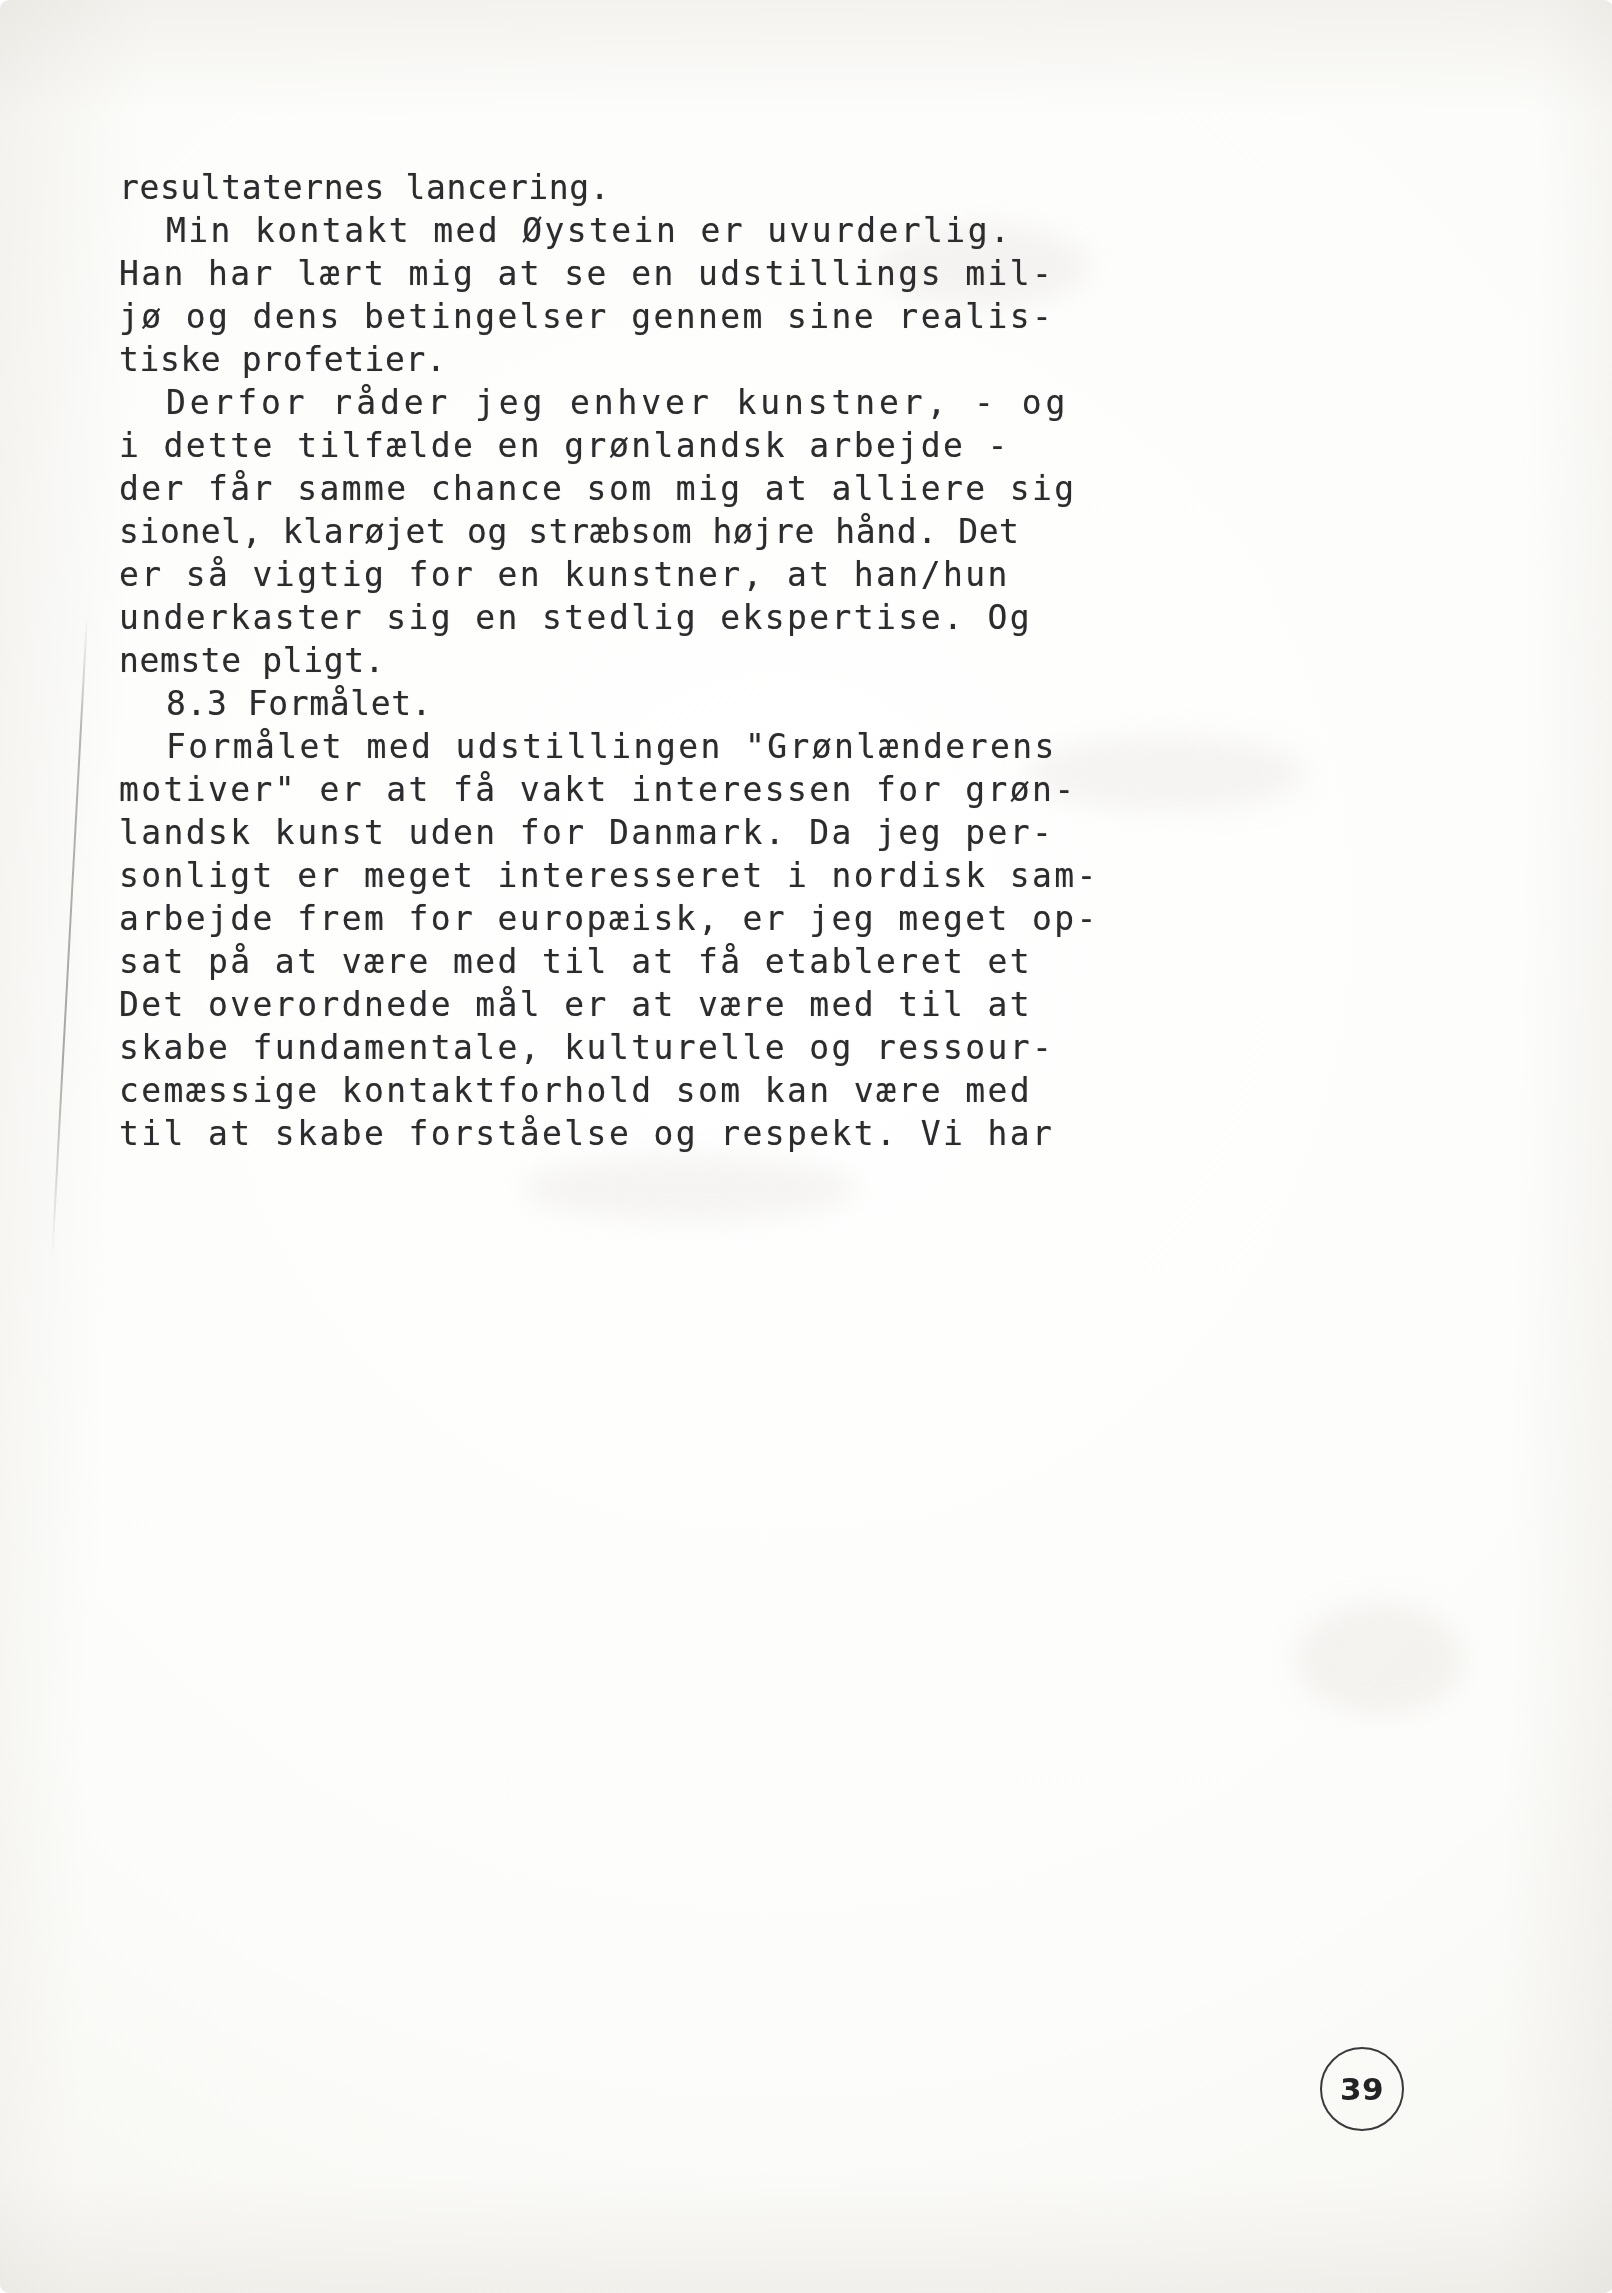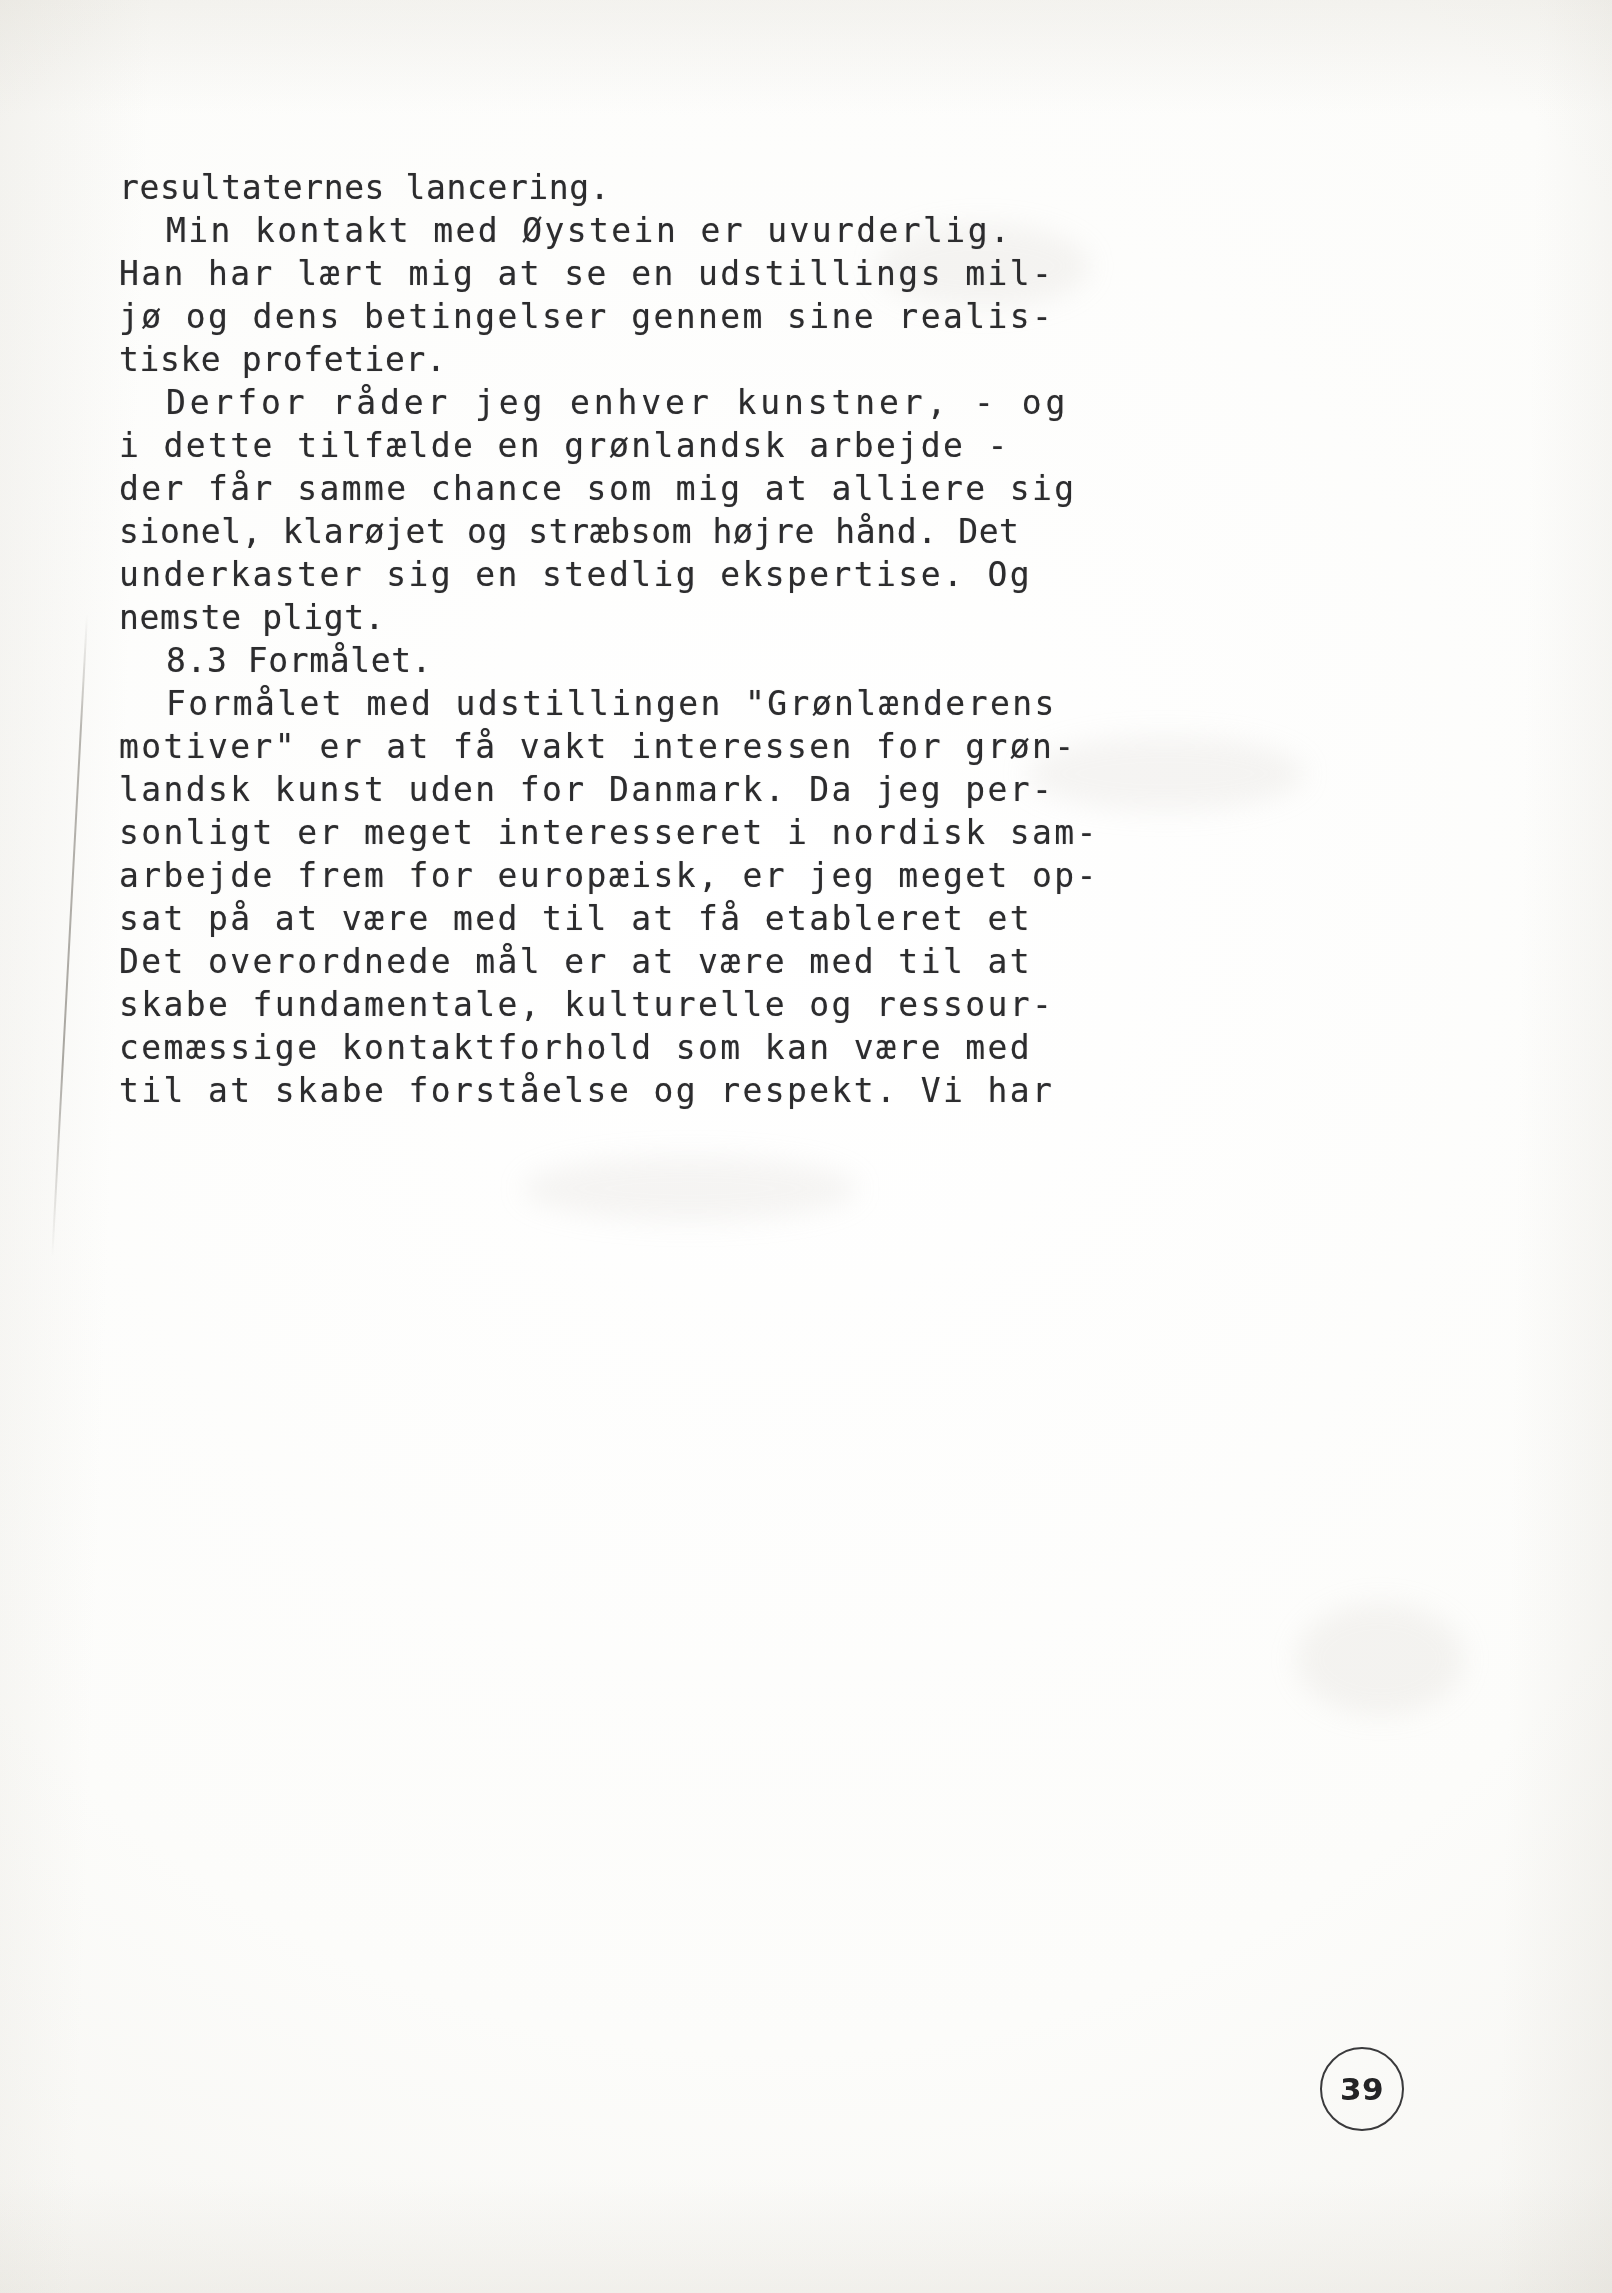--- a/index.html
+++ b/index.html
@@ -7,20 +7,21 @@
     padding: 0;
     background: #ffffff;
   }
   #page {
     position: relative;
     width: 1613px;
     height: 2293px;
     overflow: hidden;
     background: #fdfdfb;
     font-family: "DejaVu Sans Mono", "Liberation Mono", monospace;
+    border-radius: 9px;
   }
 
   
   .paper {
     position: absolute;
     inset: 0;
     background:
       radial-gradient(120% 90% at 48% 40%, #ffffff 0%, #fcfcfa 55%, #f4f3ef 88%, #eceae4 100%);
   }
   .paper-grain {
@@ -111,20 +112,21 @@
   <div class="body-text" id="body-text">
       <div class="line">resultaternes lancering.</div>
       <div class="line indent justify-wide">Min kontakt med Øystein er uvurderlig.</div>
       <div class="line justify-wide">Han har lært mig at se en udstillings mil-</div>
       <div class="line justify-wide">jø og dens betingelser gennem sine realis-</div>
       <div class="line">tiske profetier.</div>
       <div class="line indent justify-wider">Derfor råder jeg enhver kunstner, - og</div>
       <div class="line justify-wide">i dette tilfælde en grønlandsk arbejde -</div>
       <div class="line justify-wide">der får samme chance som mig at alliere sig</div>
       <div class="line">sionel, klarøjet og stræbsom højre hånd. Det</div>
+      <div class="line justify-wide">er så vigtig for en kunstner, at han/hun</div>
       <div class="line justify-wide">underkaster sig en stedlig ekspertise. Og</div>
       <div class="line">nemste pligt.</div>
       <div class="line indent">8.3 Formålet.</div>
       <div class="line indent justify-wide">Formålet med udstillingen "Grønlænderens</div>
       <div class="line justify-wide">motiver" er at få vakt interessen for grøn-</div>
       <div class="line justify-wide">landsk kunst uden for Danmark. Da jeg per-</div>
       <div class="line justify-wide">sonligt er meget interesseret i nordisk sam-</div>
       <div class="line justify-wide">arbejde frem for europæisk, er jeg meget op-</div>
       <div class="line justify-wide">sat på at være med til at få etableret et</div>
       <div class="line justify-wide">Det overordnede mål er at være med til at</div>

